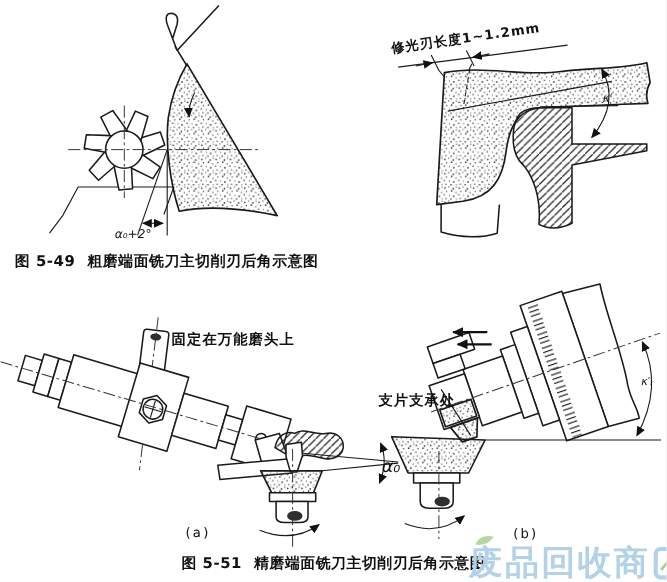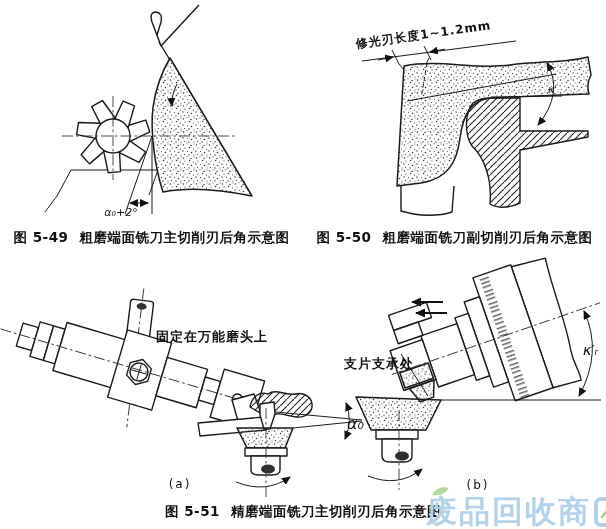--- a/index.html
+++ b/index.html
@@ -220,30 +220,27 @@
 
   <div class="ang" style="left:96px; top:206px; width:50px; text-align:center;">α₀+2°</div>
 
   <div class="cap" style="left:0; top:229px; width:303px;">
     <span class="num">图 5-49</span><span>粗磨端面铣刀主切削刃后角示意图</span>
   </div>
 
   <div class="zh rot" style="left:357px; top:36px;">修光刃长度1~1.2mm</div>
   <div class="ang" style="left:548px; top:83px;">κ′</div>
 
-  <div class="cap" style="left:303px; top:229px; width:303px;">
-    <span class="num">图 5-50</span><span>粗磨端面铣刀副切削刃后角示意图</span>
-  </div>
-
-  <div class="zh" style="left:156px; top:328px;">固定在万能磨头上</div>
+
+  <div class="zh" style="left:156px; top:300px;">固定在万能磨头上</div>
   <div class="ang" style="left:347px; top:414px; font-size:16px;">α₀</div>
   <div class="sub" style="left:150px; top:477px;">(a)</div>
 
   <div class="zh" style="left:344px; top:355px;">支片支承处</div>
-  <div class="ang" style="left:583px; top:342px; font-size:14px;">κ′ᵣ</div>
+  <div class="ang" style="left:583px; top:342px; font-size:10px;">κ′ᵣ</div>
   <div class="sub" style="left:448px; top:478px;">(b)</div>
 
   <div class="cap" style="left:0; top:503px; width:606px;">
     <span class="num">图 5-51</span><span>精磨端面铣刀主切削刃后角示意图</span>
   </div>
 
   <svg class="wm-leaf" width="20" height="12" viewBox="0 0 20 12">
     <path d="M1,9 Q6,-1 18,2 Q12,11 1,9 Z" fill="#b5d8a2"></path>
   </svg>
   <div class="wm">

